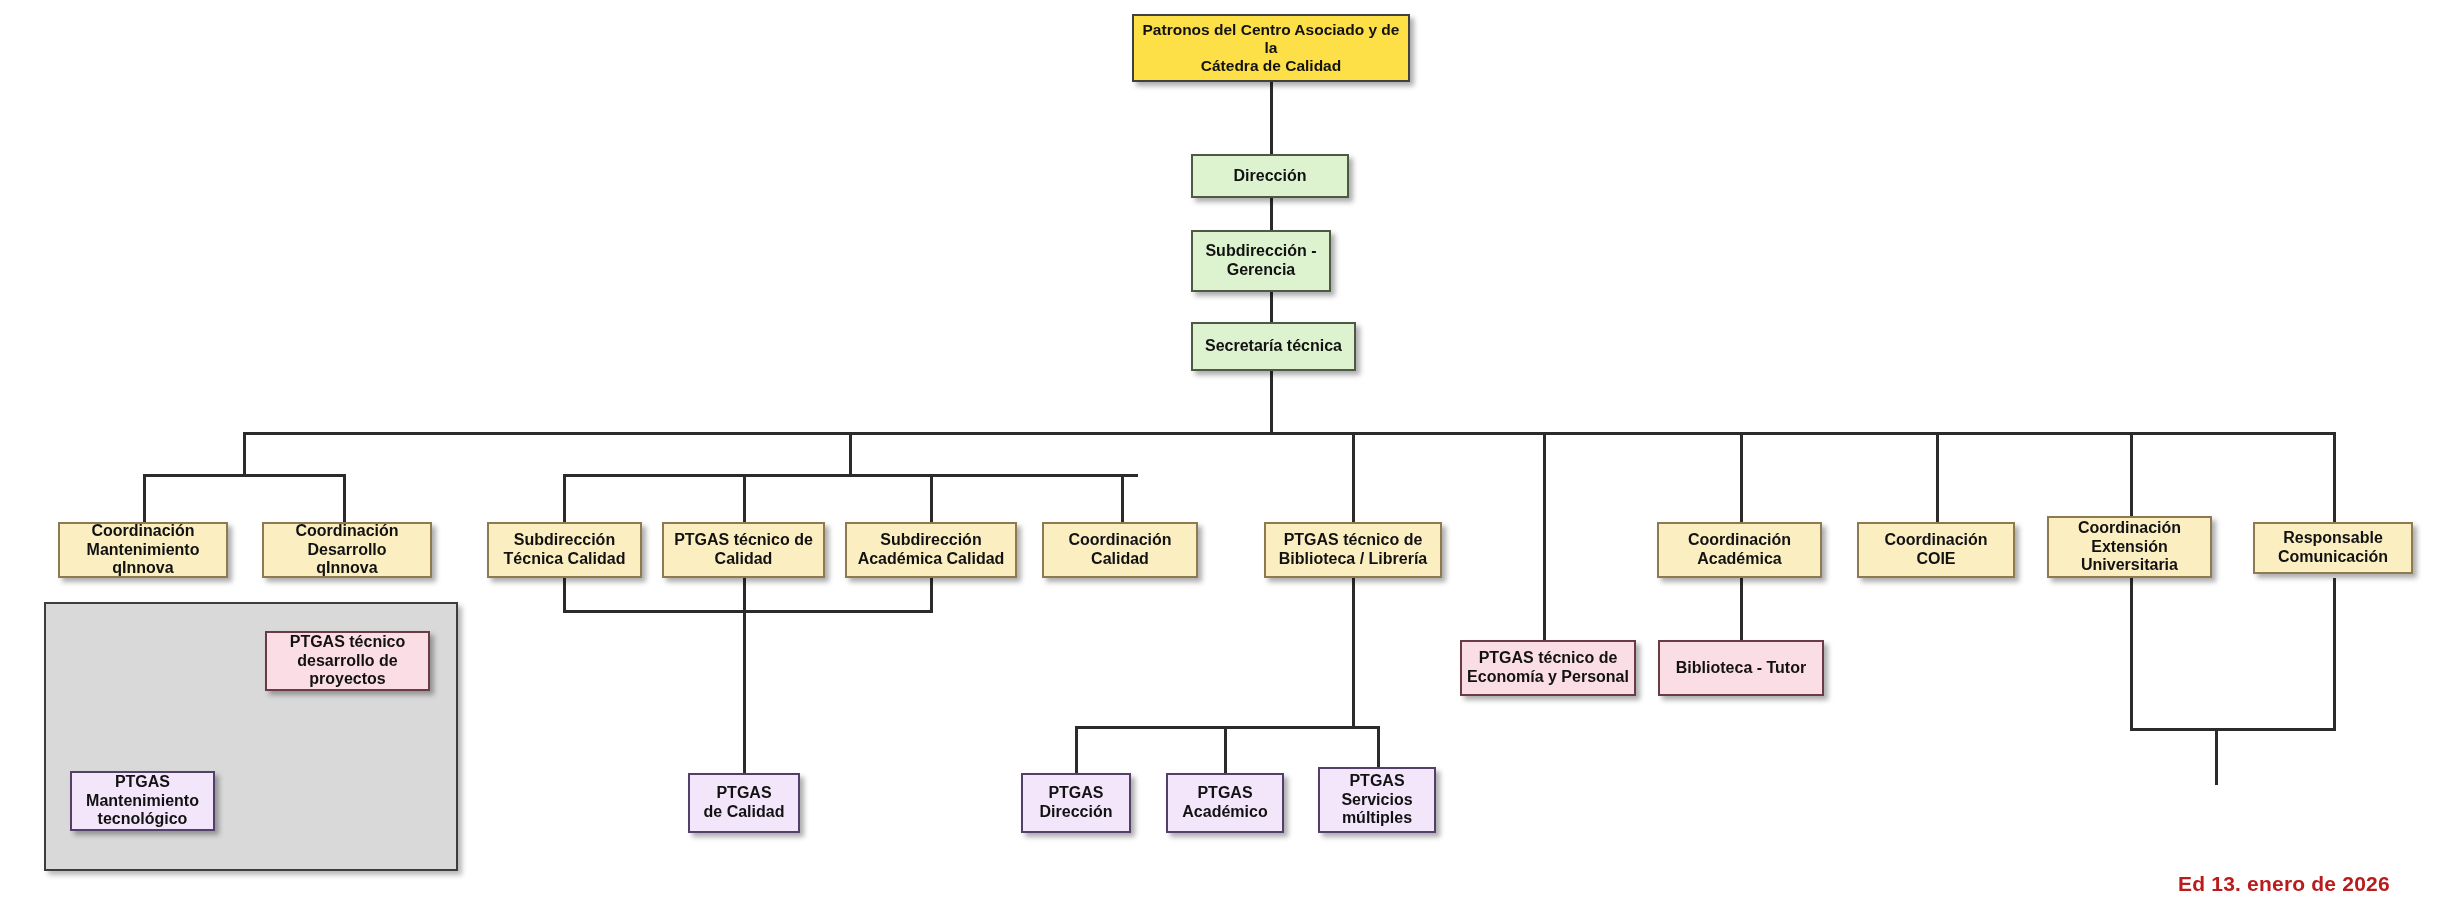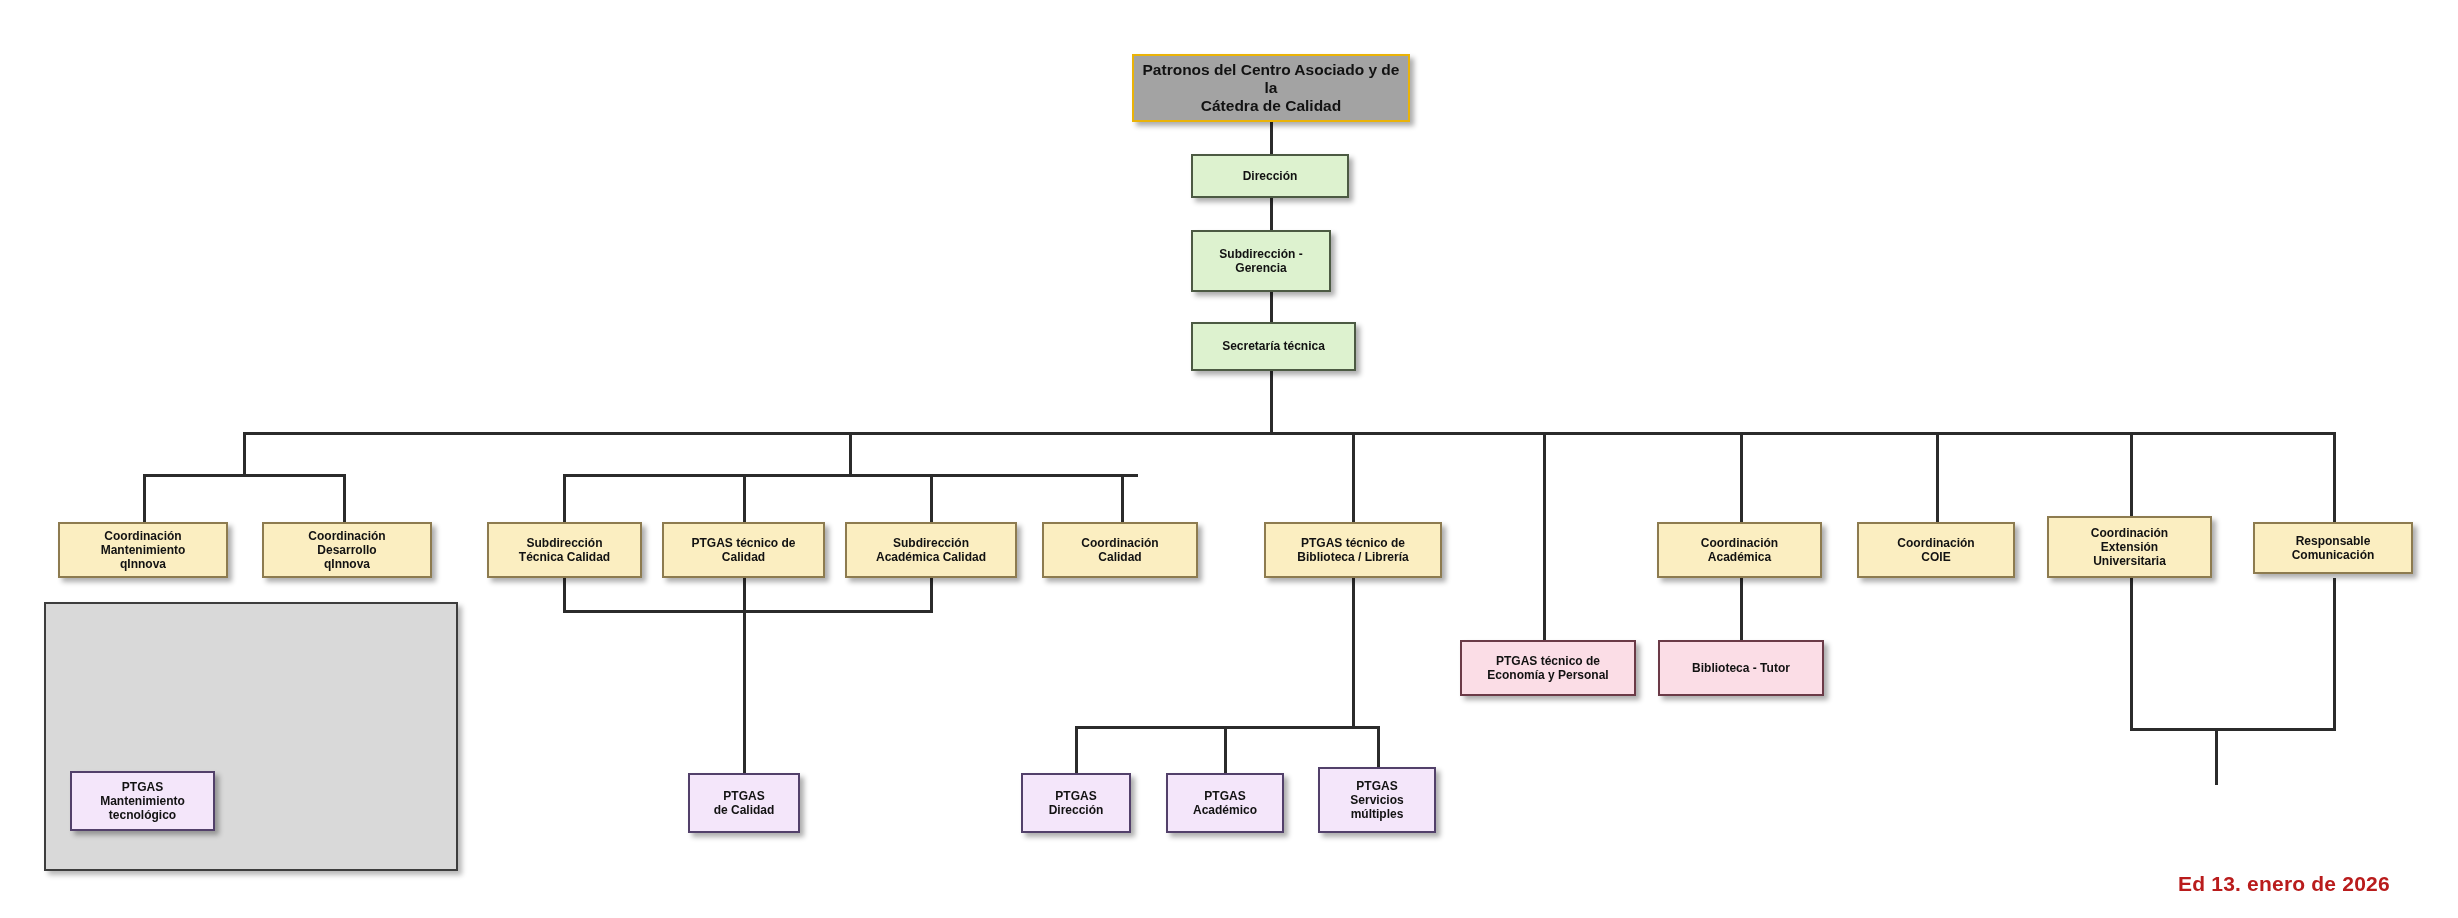--- a/index.html
+++ b/index.html
@@ -31,26 +31,26 @@
     display:flex;align-items:center;justify-content:center;
     text-align:center;
     font-weight:bold;
     color:#121212;
     line-height:1.18;
     padding:3px 5px;
     box-shadow:4px 4px 5px rgba(0,0,0,0.32);
     white-space:pre-line;
     z-index:5;
   }
-  .node.white { background:#a3a3a3; border:2px solid #eab308;margin-top:40px; }
+  .node.white { background:#fde047; border:2px solid #404040; }
   .node.green { background:#ddf2cf; border:2px solid #4c5a43; }
   .node.yellow{ background:#fbeec1; border:2px solid #8d7b4f; }
   .node.pink  { background:#fbdde6; border:2px solid #6b3a47; }
   .node.purple{ background:#f4e6fa; border:2px solid #52406a; }
-  .fs14{font-size:12px;}
+  .fs14{font-size:16px;}
   .fs15{font-size:15.5px;}
 
   
   .footer{
     position:absolute;
     font-weight:bold;
     font-size:21px;
     color:#b91c1c;
     letter-spacing:.2px;
   }
@@ -156,20 +156,23 @@
   <div class="node yellow fs14" style="left:1857px;top:522px;width:158px;height:56px;">Coordinación
 COIE</div>
 
   <div class="node yellow fs14" style="left:2047px;top:516px;width:165px;height:62px;">Coordinación
 Extensión
 Universitaria</div>
 
   <div class="node yellow fs14" style="left:2253px;top:522px;width:160px;height:52px;">Responsable
 Comunicación</div>
 
+  <div class="node pink fs14" style="left:265px;top:631px;width:165px;height:60px;">PTGAS técnico
+desarrollo de
+proyectos</div>
 
   <div class="node pink fs14" style="left:1460px;top:640px;width:176px;height:56px;">PTGAS técnico de
 Economía y Personal</div>
 
   <div class="node pink fs14" style="left:1658px;top:640px;width:166px;height:56px;">Biblioteca - Tutor</div>
 
   <div class="node purple fs14" style="left:70px;top:771px;width:145px;height:60px;">PTGAS
 Mantenimiento
 tecnológico</div>
 

